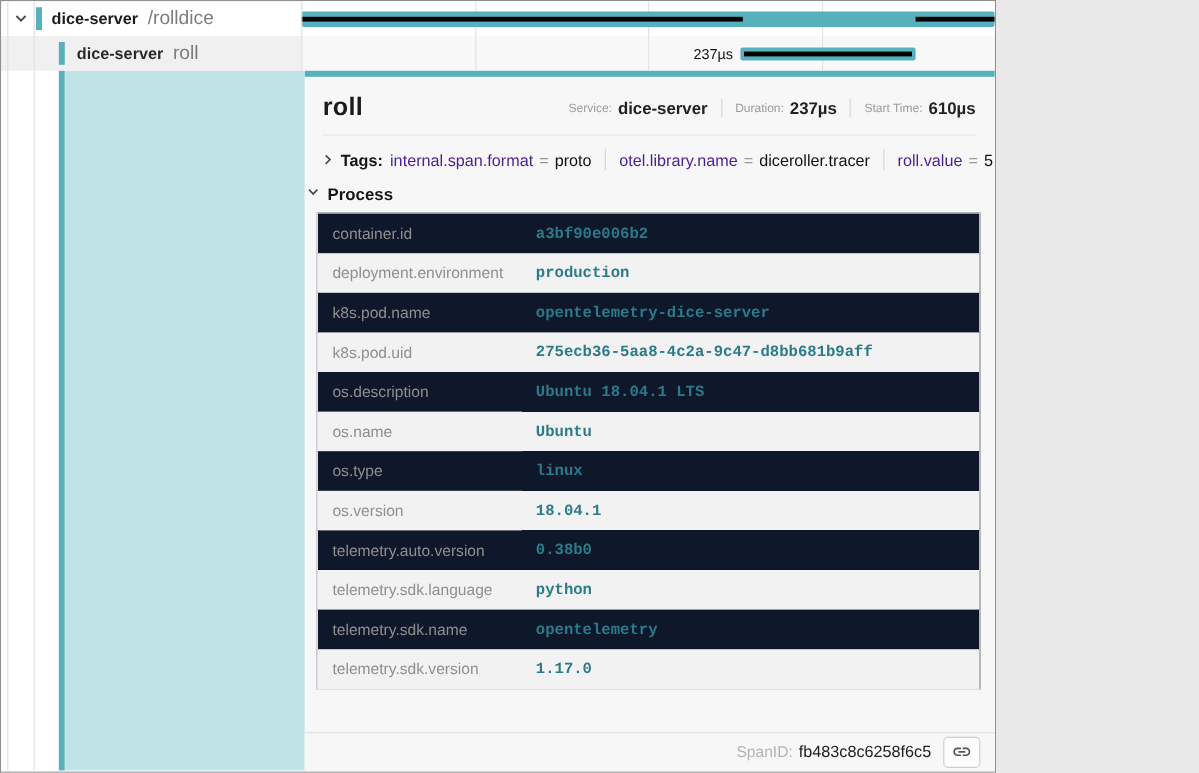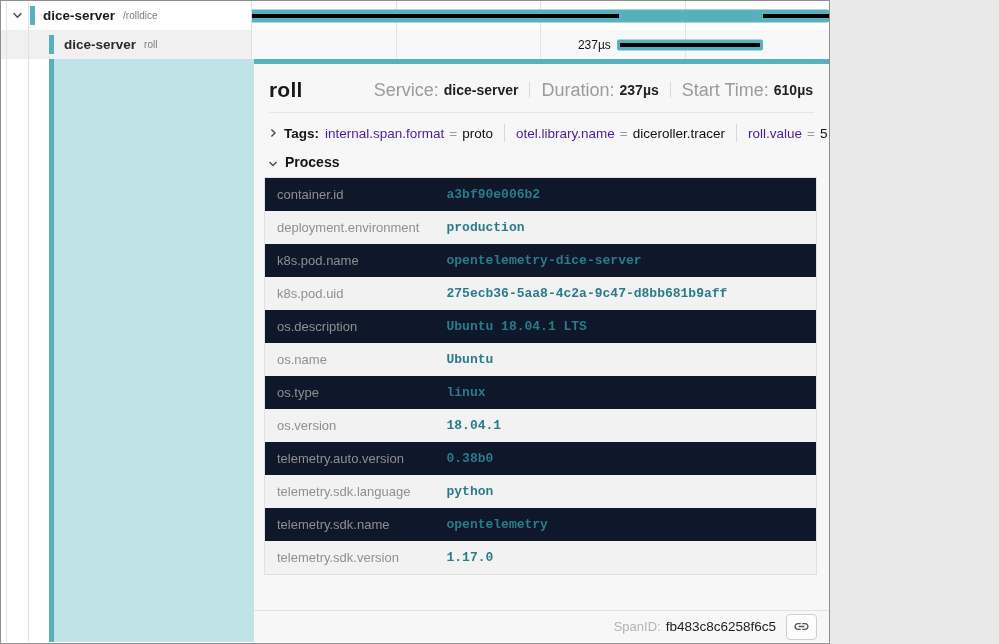--- a/index.html
+++ b/index.html
@@ -26,50 +26,50 @@
   .col-divider{ position:absolute; left:250px; top:0; height:58px; width:1px; background:#e0e0e0; z-index:4; }
 
   .gridline{ position:absolute; top:0; bottom:0; width:1px; background:#e3e3e3; }
 
   .chevron-btn{ background:none; border:none; padding:0 2px; margin-left:8px; cursor:pointer; display:flex; align-items:center; }
   .color-bar{ width:5px; height:19px; background:var(--accent); flex:0 0 5px; }
   .row1 .color-bar{ margin-left:4px; }
   .row2 .color-bar{ margin-left:48px; }
   .svc-name{ font-size:13.5px; font-weight:700; color:#1b1b1b; margin-left:8px; white-space:nowrap; }
   .row2 .svc-name{ font-weight:600; color:#2a2a2a; margin-left:10px; }
-  .op-name{ font-size:10px; color:#7c7c7c; margin-left:8px; white-space:nowrap; }
+  .op-name{ font-size:16px; color:#7c7c7c; margin-left:8px; white-space:nowrap; }
 
   .span-bar{ position:absolute; top:50%; transform:translateY(-50%); height:13px; background:var(--accent); border-radius:2px; }
   .row2 .span-bar{ height:11px; }
   .crit-seg{ position:absolute; top:50%; transform:translateY(-50%); height:4px; background:var(--critical); z-index:2; }
   .bar-duration-label{ position:absolute; top:50%; transform:translateY(-50%); padding-right:6px; font-size:12px; color:#111; white-space:nowrap; }
 
   
   .detail{ position:absolute; left:0; top:58px; bottom:1px; right:0; background:#fff; }
   .detail-accent-stripe{ position:absolute; left:48px; top:0; bottom:0; width:5px; background:var(--accent); z-index:3; }
   .detail-tint{ position:absolute; left:53px; top:0; bottom:0; width:200px; background:var(--accent-light); z-index:3; }
   .detail-panel{ position:absolute; left:253px; right:0; top:0; bottom:0; background:#f7f7f7; border-top:5px solid var(--accent); z-index:3; }
 
   .detail-header{ display:flex; justify-content:space-between; align-items:center; padding:14px 16px 10px 15px; }
   .detail-title{ font-size:21px; font-weight:600; color:#1a1a1a; letter-spacing:0.2px; }
   .detail-stats{ display:flex; align-items:center; }
-  .stat-label{ color:#9b9b9b; font-size:18px; }
+  .stat-label{ color:#9b9b9b; font-size:10px; }
   .stat-value{ color:#222; font-size:14px; font-weight:700; margin-left:5px; }
   .stat-sep{ width:1px; height:16px; background:#d8d8d8; margin:0 11px; }
   .header-rule{ height:1px; background:#e6e6e6; margin:0 15px; }
 
   .tags-row{ display:flex; align-items:center; padding:11px 15px 8px 13px; font-size:13.5px; }
   .tags-label{ font-weight:700; color:#151515; margin:0 6px 0 5px; }
   .tag-pair{ white-space:nowrap; }
   .tk{ color:#4c1d95; }
   .te{ color:#9a9a9a; margin:0 5px; }
   .tv{ color:#111; }
   .tag-sep{ width:1px; height:18px; background:#d8d8d8; margin:0 11px; display:inline-block; }
 
-  .process-row{ display:flex; align-items:flex-end; padding:4px 15px 7px 13px; }
+  .process-row{ display:flex; align-items:flex-start; padding:4px 15px 7px 1px; }
   .process-label{ font-weight:700; font-size:14px; color:#151515; margin-left:6px; }
 
   table.kv{ margin:0 12px 0 10px; width:calc(100% - 22px); border:1px solid #e0e0e0; border-collapse:collapse; background:#0f172a; table-layout:fixed; }
   table.kv col.c1{ width:170px; }
   table.kv td{ padding:9px 10px 9px 12px; font-size:13px; vertical-align:middle; }
   table.kv tr:nth-child(even){ background:#f2f2f2; }
   td.k{ color:#8f8f8f; }
   td.v{ font-family:"Liberation Mono","DejaVu Sans Mono",monospace; font-size:12.5px; font-weight:700; color:var(--value-teal); overflow:hidden; white-space:nowrap; }
 
   .detail-footer{ position:absolute; left:0; right:0; bottom:0; height:32px; border-top:1px solid #e2e2e2; background:#f7f7f7;

